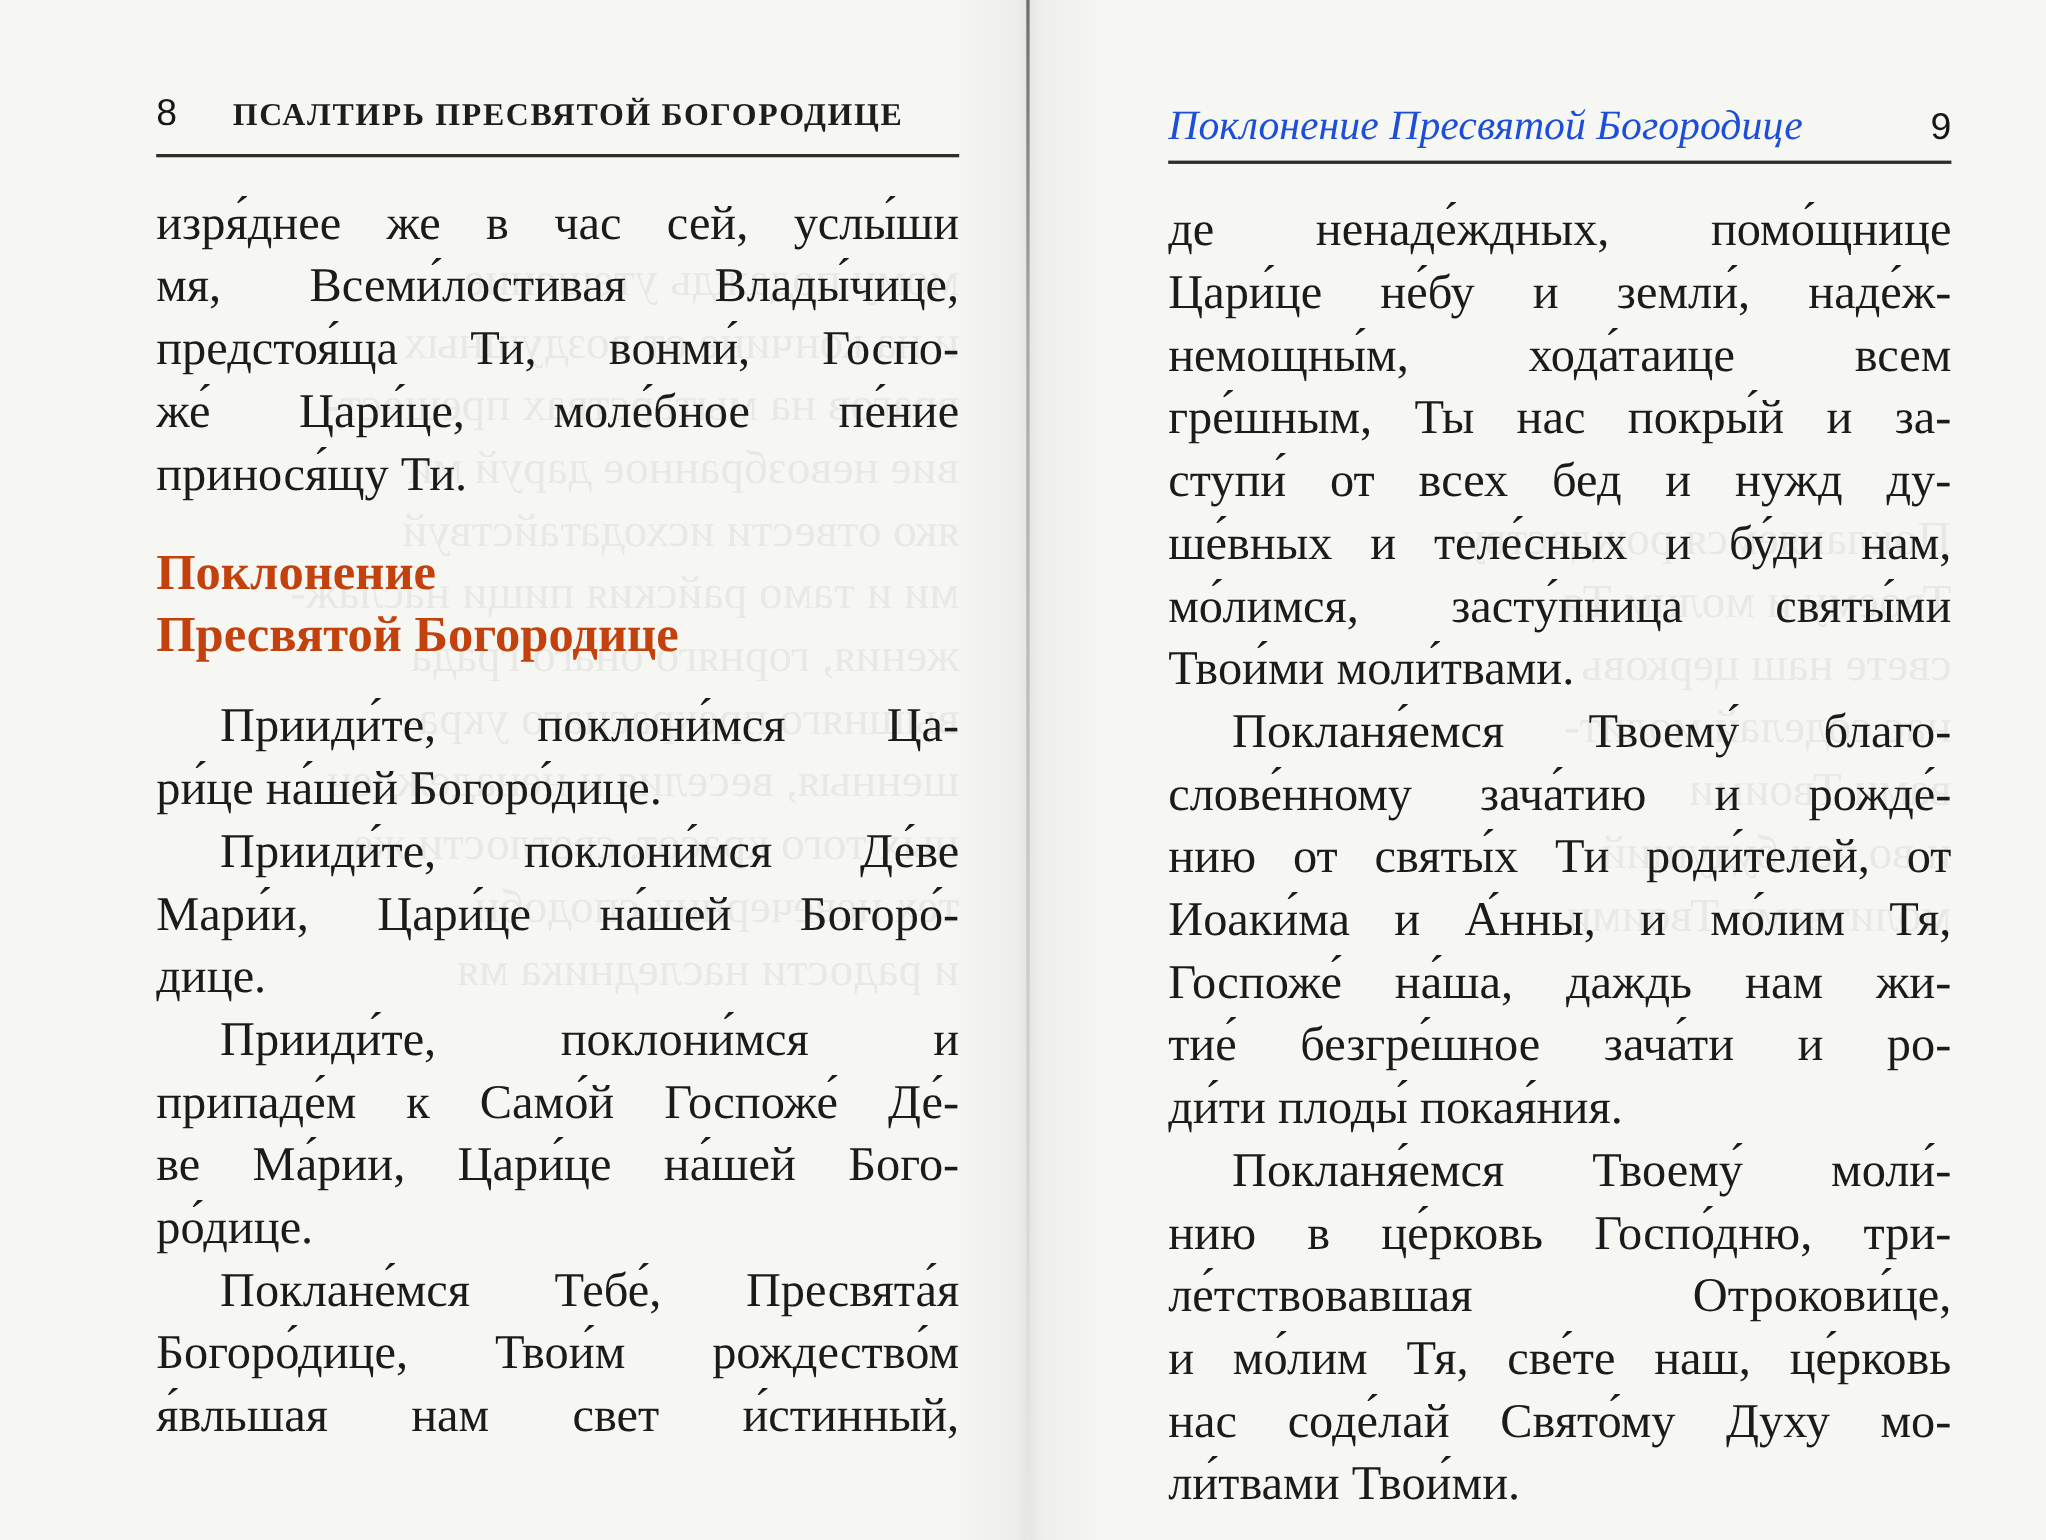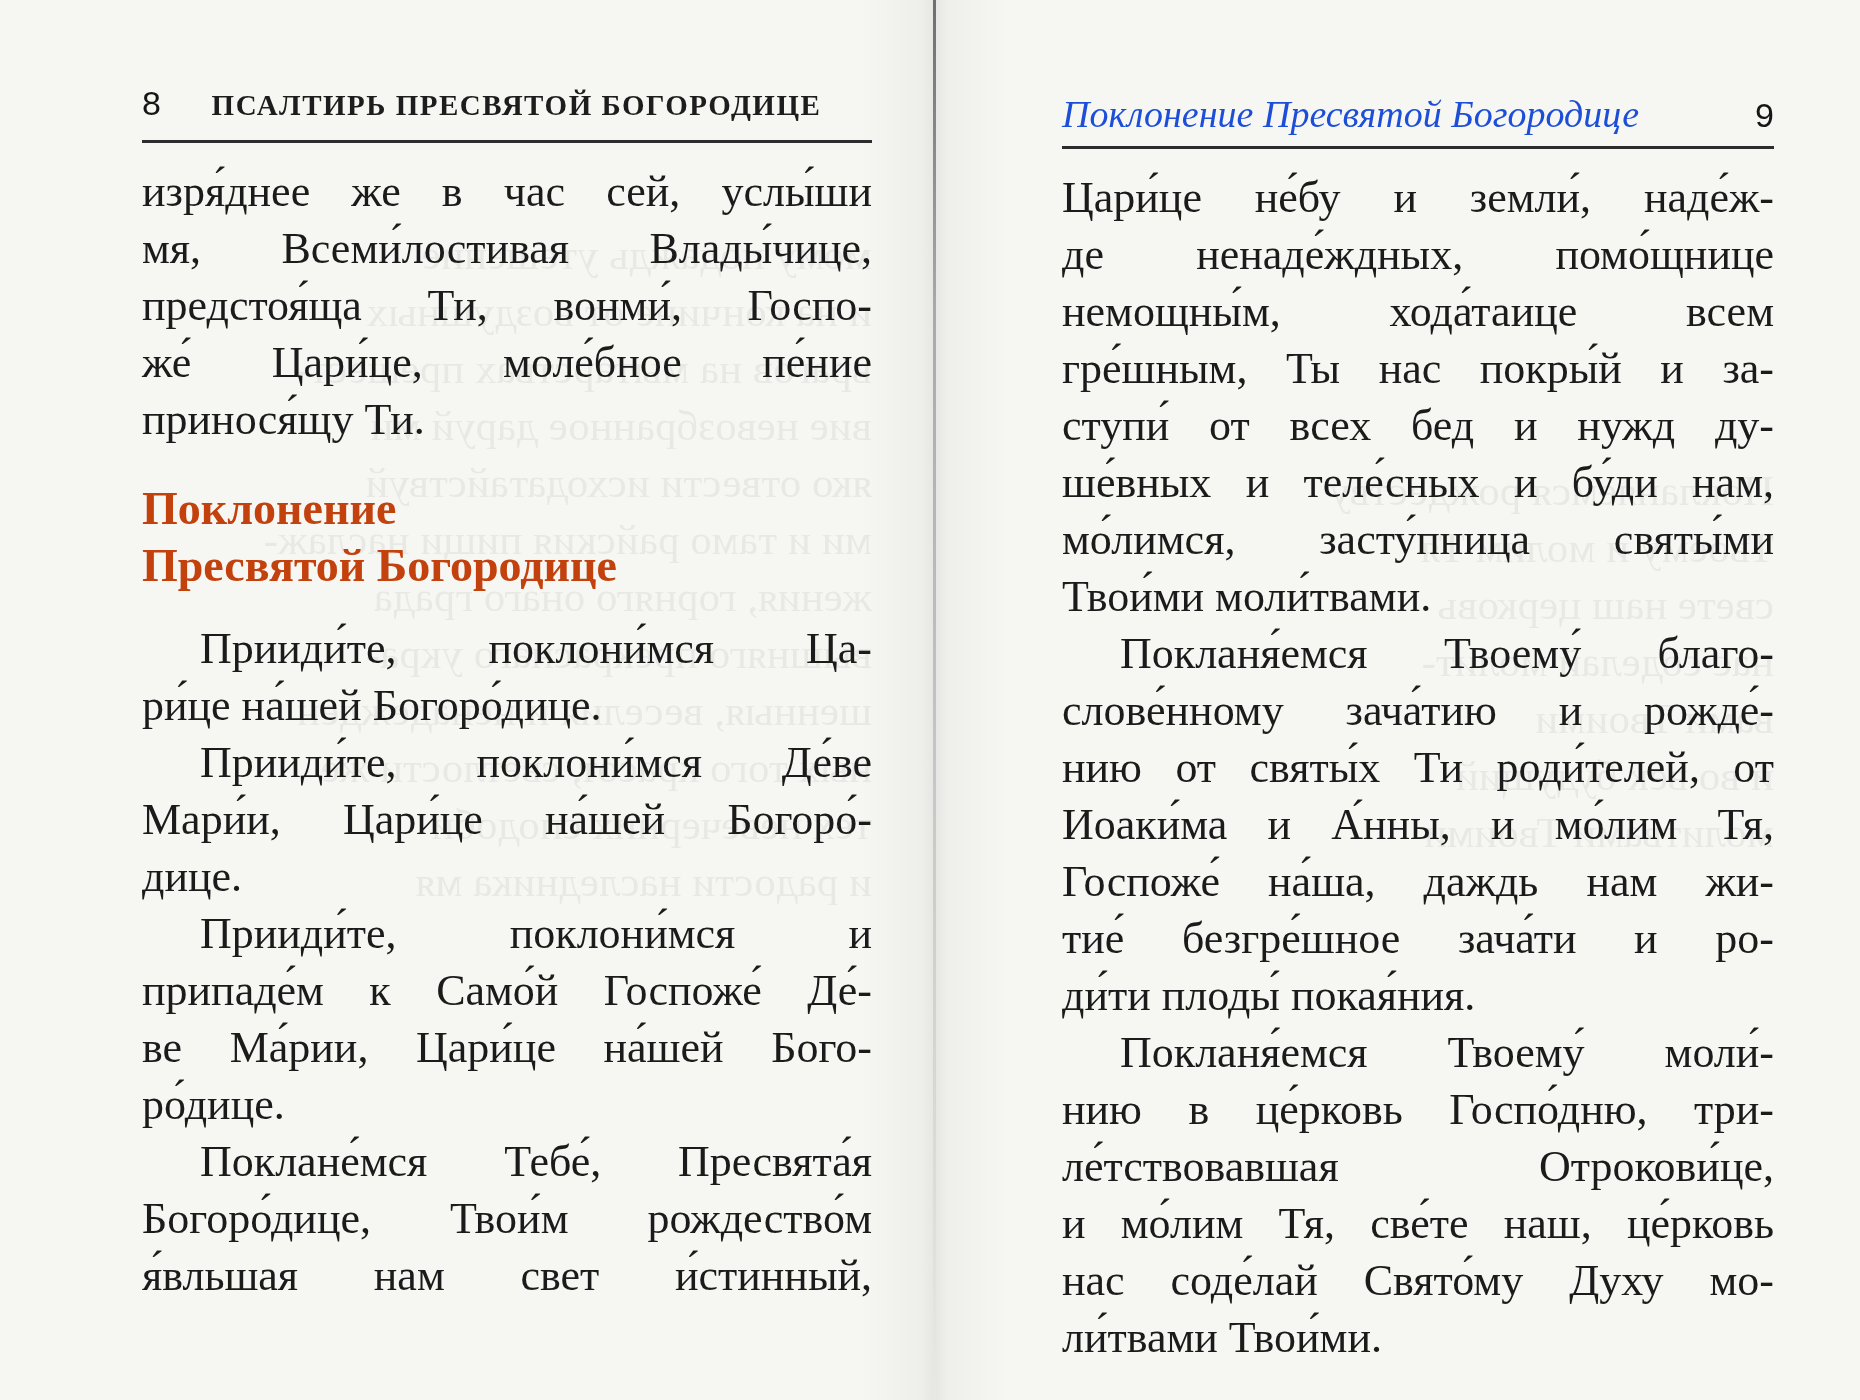--- a/index.html
+++ b/index.html
@@ -32,21 +32,21 @@
     font-weight:700;font-size:29px;letter-spacing:1.5px;color:#1d1d1d;
   }
   .rtitle-italic{
     flex:1;text-align:left;
     font-family:"Liberation Serif", serif;
     font-style:italic;font-size:38px;color:#1d4ed8;
   }
   .rule{height:3px;background:#2d2d2d;margin-top:4px;position:relative;z-index:2;}
 
   .body{
-    position:relative;z-index:1;margin-top:20px;
+    position:relative;z-index:1;margin-top:31px;
     font-size:44px;line-height:57px;color:#1b1b1b;
   }
   .line{text-align:justify;text-align-last:justify;}
   .line.last{text-align-last:left;}
   .line.ind{text-indent:58px;}
   .heading{
     text-align:left;font-weight:bold;font-size:46px;
     margin:32px 0 26px 0;color:#c2410c;
   }
   .heading > div{line-height:57px;}
@@ -121,22 +121,22 @@
       <div class="bleed-line">вами Твоими</div>
       <div class="bleed-line">и во век будущий</div>
       <div class="bleed-line">молитвами Твоими</div>
     </div>
   <div class="header">
     <span class="rtitle-italic">Поклонение Пресвятой Богородице</span>
     <span class="pnum">9</span>
   </div>
   <div class="rule"></div>
   <div class="body" id="body-right">
+      <div class="line">де ненаде́ждных, помо́щнице</div>
       <div class="line">Цари́це не́бу и земли́, наде́ж-</div>
-      <div class="line">де ненаде́ждных, помо́щнице</div>
       <div class="line">немощны́м, хода́таице всем</div>
       <div class="line">гре́шным, Ты нас покры́й и за-</div>
       <div class="line">ступи́ от всех бед и нужд ду-</div>
       <div class="line">ше́вных и теле́сных и бу́ди нам,</div>
       <div class="line">мо́лимся, засту́пница святы́ми</div>
       <div class="line last">Твои́ми моли́твами.</div>
       <div class="line ind">Покланя́емся Твоему́ благо-</div>
       <div class="line">слове́нному зача́тию и рожде́-</div>
       <div class="line">нию от святы́х Ти роди́телей, от</div>
       <div class="line">Иоаки́ма и А́нны, и мо́лим Тя,</div>

